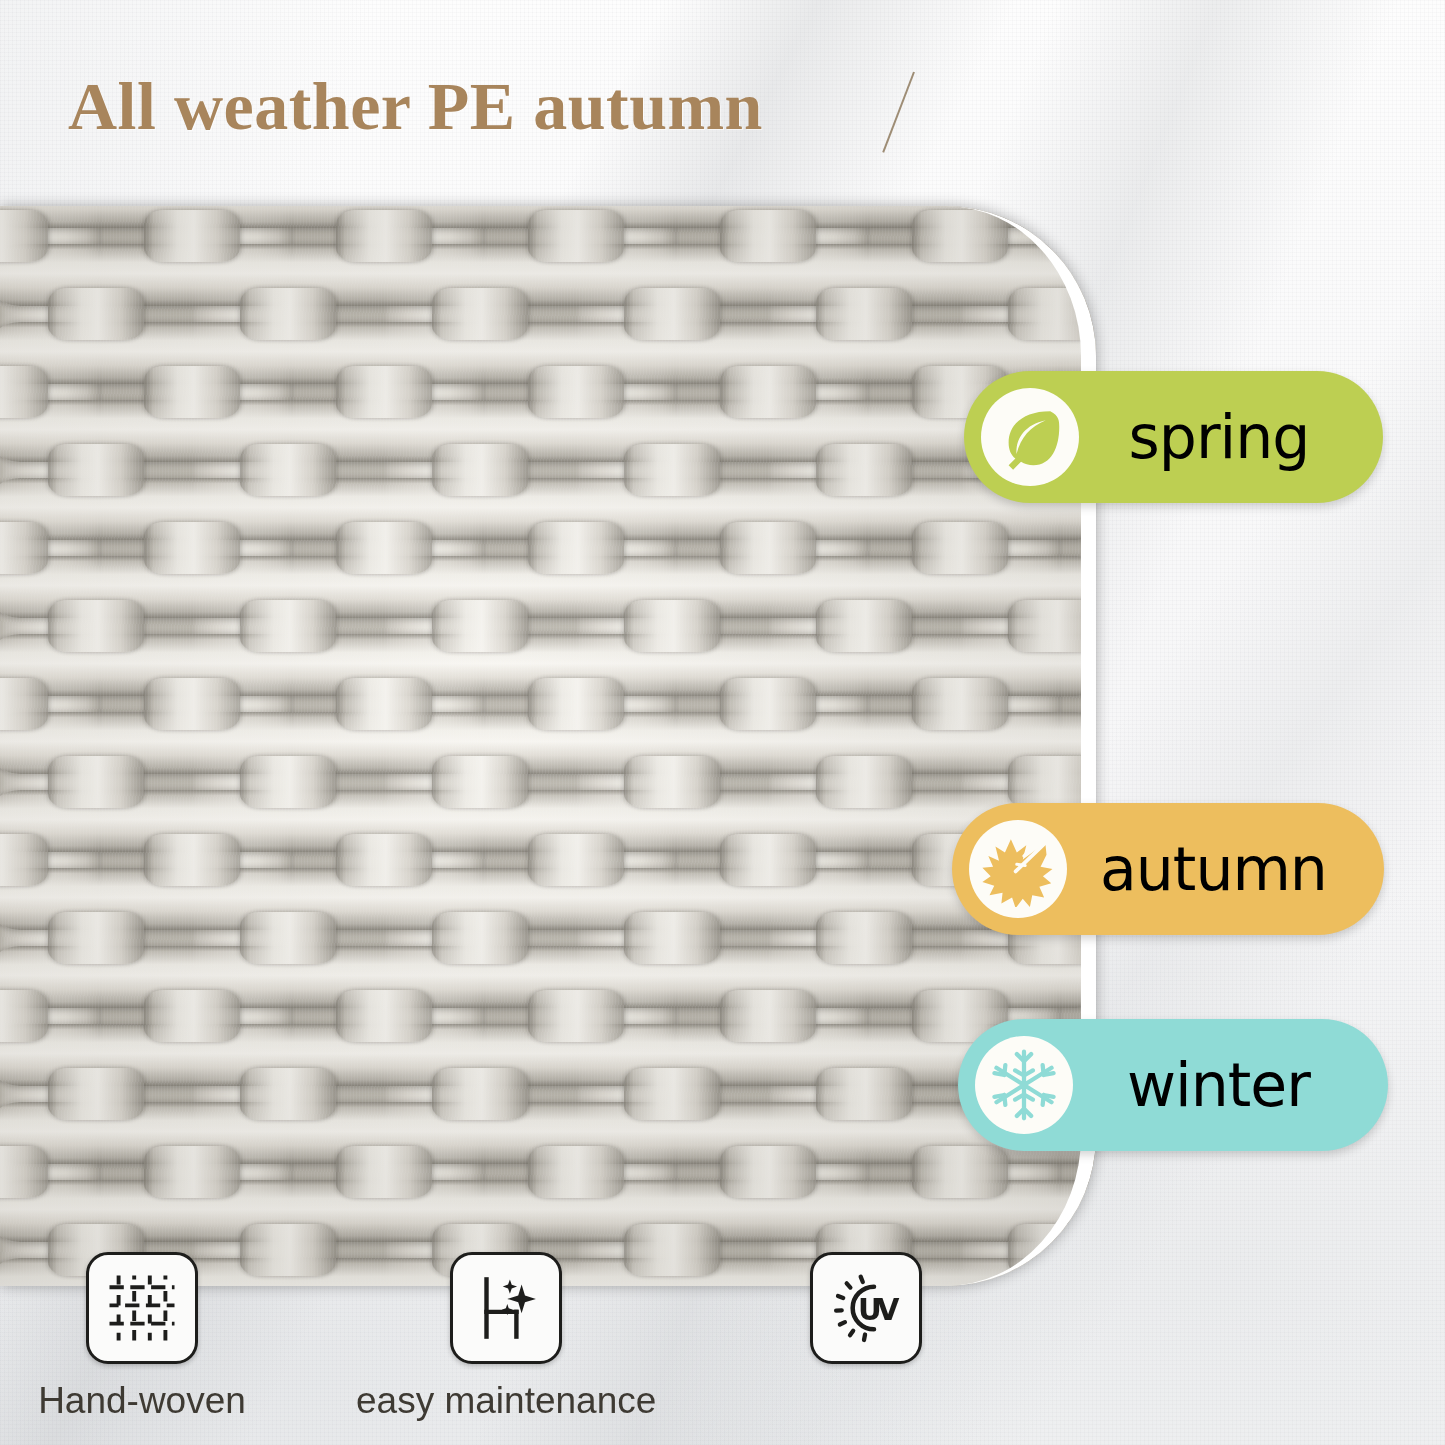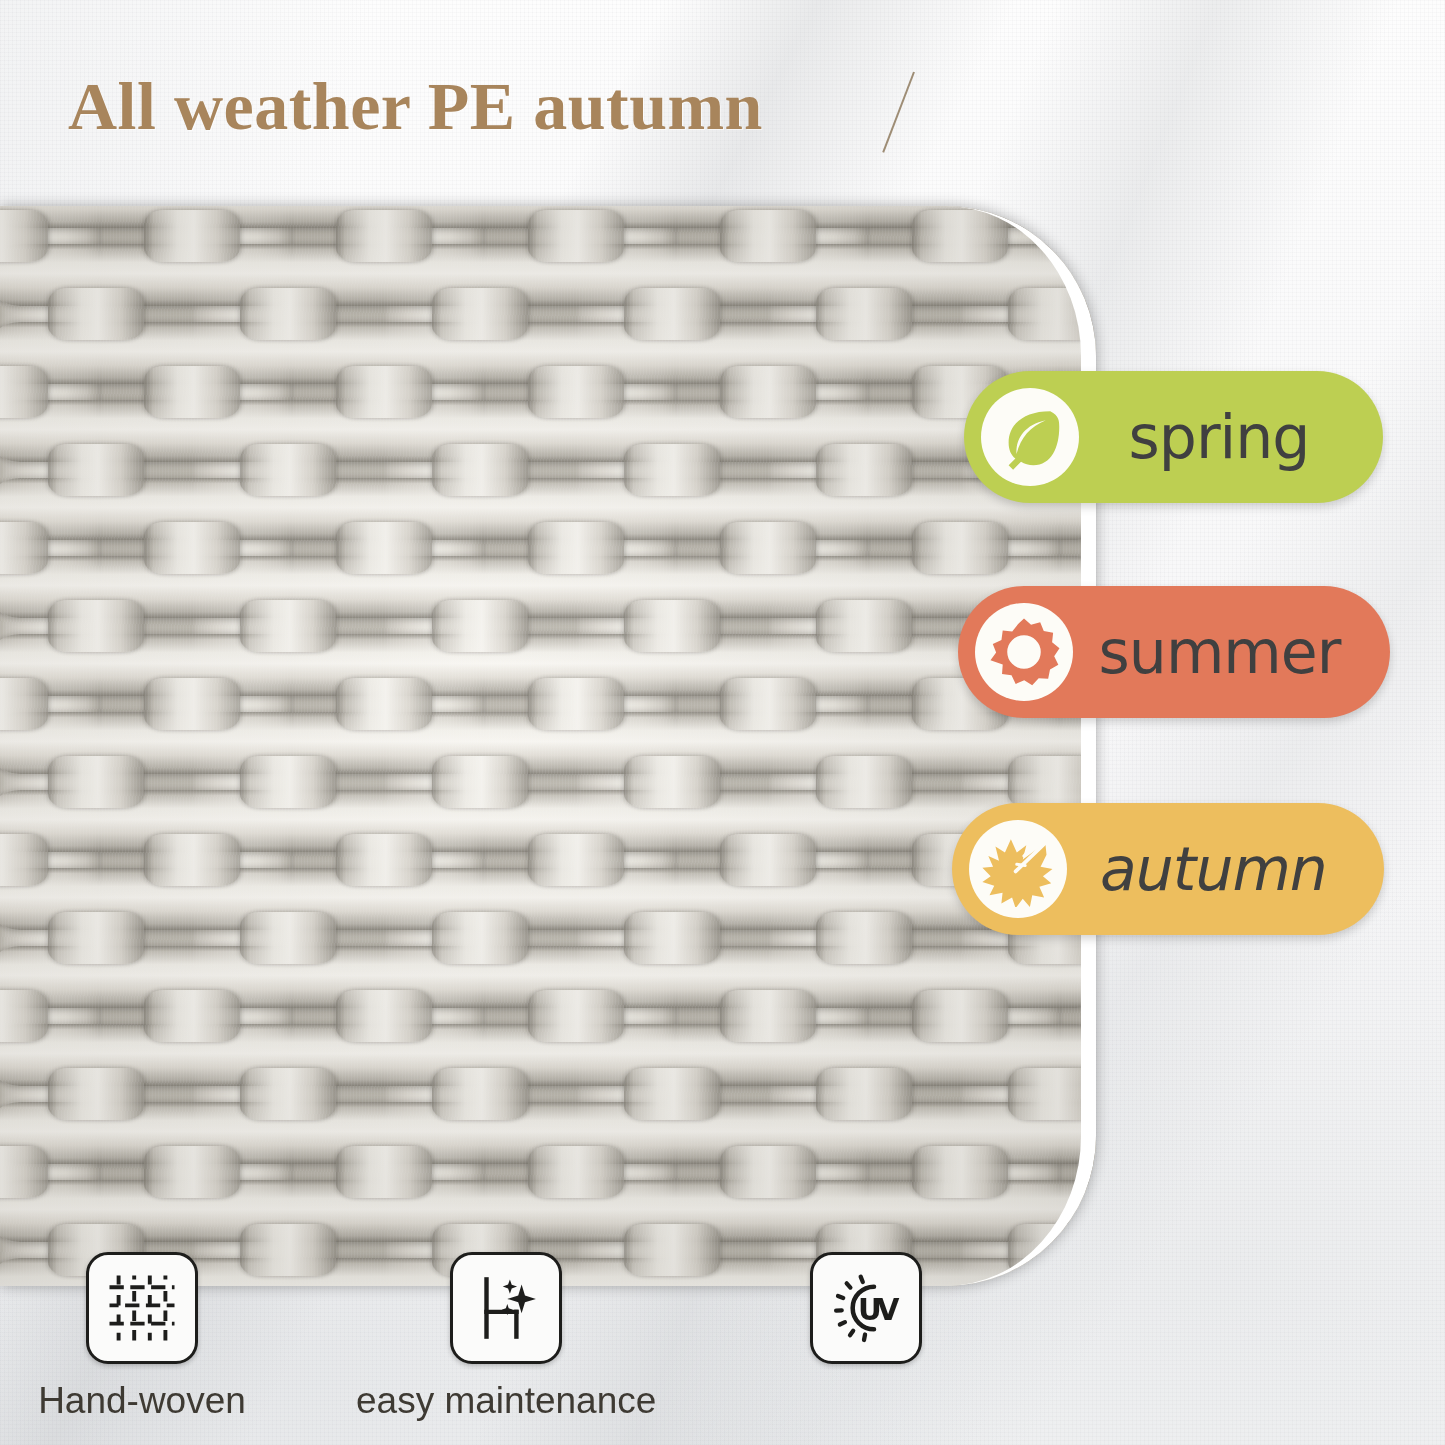--- a/index.html
+++ b/index.html
@@ -131,26 +131,26 @@
     box-shadow:0 4px 9px rgba(60,60,60,.22);
   }
   .badge .ic{
     width:98px;height:98px;margin-left:17px;border-radius:50%;
     background:#fdfcf7;flex:0 0 auto;
     display:flex;align-items:center;justify-content:center;
   }
   .badge .lbl{
     flex:1;text-align:center;
     font-family:"DejaVu Sans",sans-serif;
-    font-size:60px;line-height:1;color:#404040;
+    font-size:60px;line-height:1;color:#000000;
     letter-spacing:-1px;padding-right:24px;
   }
   #badge-spring {left:964px; top:371px;  width:419px; background:#bdcf52;}
   #badge-summer {left:958px; top:586px;  width:432px; background:#e2795a;}
-  #badge-autumn {left:952px; top:803px;  width:432px; background:#edbe5e;font-style:italic;}
+  #badge-autumn {left:952px; top:803px;  width:432px; background:#edbe5e;}
   #badge-winter {left:958px; top:1019px; width:430px; background:#8fdbd6;}
 
   
   .features{position:absolute;left:0;top:1252px;width:1060px;height:193px;}
   .feat{position:absolute;width:300px;text-align:center;}
   .feat .box{
     width:106px;height:106px;margin:0 auto;
     background:#fbfbfa;border:3px solid #1d1d1b;border-radius:22px;
     display:flex;align-items:center;justify-content:center;
     box-shadow:0 2px 5px rgba(0,0,0,.22);
@@ -290,41 +290,46 @@
     <div class="badge" id="badge-spring">
       <div class="ic">
         <svg width="72" height="72" viewBox="0 0 64 64" aria-hidden="true">
           <path d="M50 9C25 9 13 22 13 37c0 6 2 11 6 14l-6 6 4 4 7-7c3 2 7 3 11 3 16 0 23-16 23-34 0-5 0-10-8-14z
                    M46 17C32 23 24 32 20 47c-1-13 7-26 26-30z" fill="#bdcf52"></path>
         </svg>
       </div>
       <div class="lbl">spring</div>
     </div>
 
-    <div class="badge" id="badge-summer">
-      <div class="ic">
-        <svg width="74" height="74" viewBox="0 0 64 64" aria-hidden="true">
-          <path d="M32 3l6.1 5.4 7.9-2.2 3.1 7.6 8.1 1.6-.9 8.2 6.4 5.2-4.6 6.9 3.6 7.4-7.2 4-1.6 8.1-8.2-.5-5.6 6.1-6.9-4.4-7.4 3.2-3.6-7.4-8.2-1.1.6-8.2L3 39.1l4.9-6.6L5 25l7.5-3.4 1.1-8.2 8.2.8 5.1-6.4z
-                   M32 17.5A14.5 14.5 0 1 0 32 46.5 14.5 14.5 0 1 0 32 17.5z" fill="#e2795a"></path>
-        </svg>
-      </div>
-      <div class="lbl">summer</div>
-    </div>
 
     <div class="badge" id="badge-autumn">
       <div class="ic">
         <svg width="76" height="76" viewBox="0 0 64 64" aria-hidden="true">
           <path d="M55 10 36 24l3-12-8 6-5-11-5 11-8-5 3 12-9-4 4 9-9 1 7 7-7 5 10 3-4 8 11-2-1 9 9-5 3 9 6-8 6 7 2-10 10 2-4-9 10-3-7-6 8-6-10-2 5-10z" fill="#edbe5e"></path>
           <path d="M55 10 30 34" stroke="#fdfcf7" stroke-width="3.2" fill="none" stroke-linecap="round"></path>
           <path d="M44 13l-7 8M38 29l-7-1" stroke="#fdfcf7" stroke-width="2.6" fill="none" stroke-linecap="round"></path>
         </svg>
       </div>
       <div class="lbl">autumn</div>
     </div>
 
+    <div class="badge" id="badge-winter">
+      <div class="ic">
+        <svg width="76" height="76" viewBox="0 0 64 64" aria-hidden="true">
+          <g stroke="#8fdbd6" stroke-width="3.6" stroke-linecap="round" fill="none">
+            <path d="M32 4v56M8.8 17.5l46.4 29M55.2 17.5l-46.4 29"></path>
+            <path d="M32 12l-6-6M32 12l6-6M32 52l-6 6M32 52l6 6"></path>
+            <path d="M32 24l-7.5-4.3M32 24l7.5-4.3M32 40l-7.5 4.3M32 40l7.5 4.3"></path>
+            <path d="M15.4 23.6l-8.3-1.6M15.4 23.6l.9-8.4M48.6 40.4l8.3 1.6M48.6 40.4l-.9 8.4"></path>
+            <path d="M48.6 23.6l8.3-1.6M48.6 23.6l-.9-8.4M15.4 40.4l-8.3 1.6M15.4 40.4l.9 8.4"></path>
+          </g>
+        </svg>
+      </div>
+      <div class="lbl">winter</div>
+    </div>
 
   </div>
 
   <div class="features">
 
     <div class="feat" id="feat-0">
       <div class="box">
         <svg width="78" height="78" viewBox="0 0 60 60" aria-hidden="true">
           <g stroke="#1d1d1b" stroke-width="3" stroke-linecap="butt">
             <path d="M5 14h11M21 14h11M37 14h11M53 14h2"></path>

